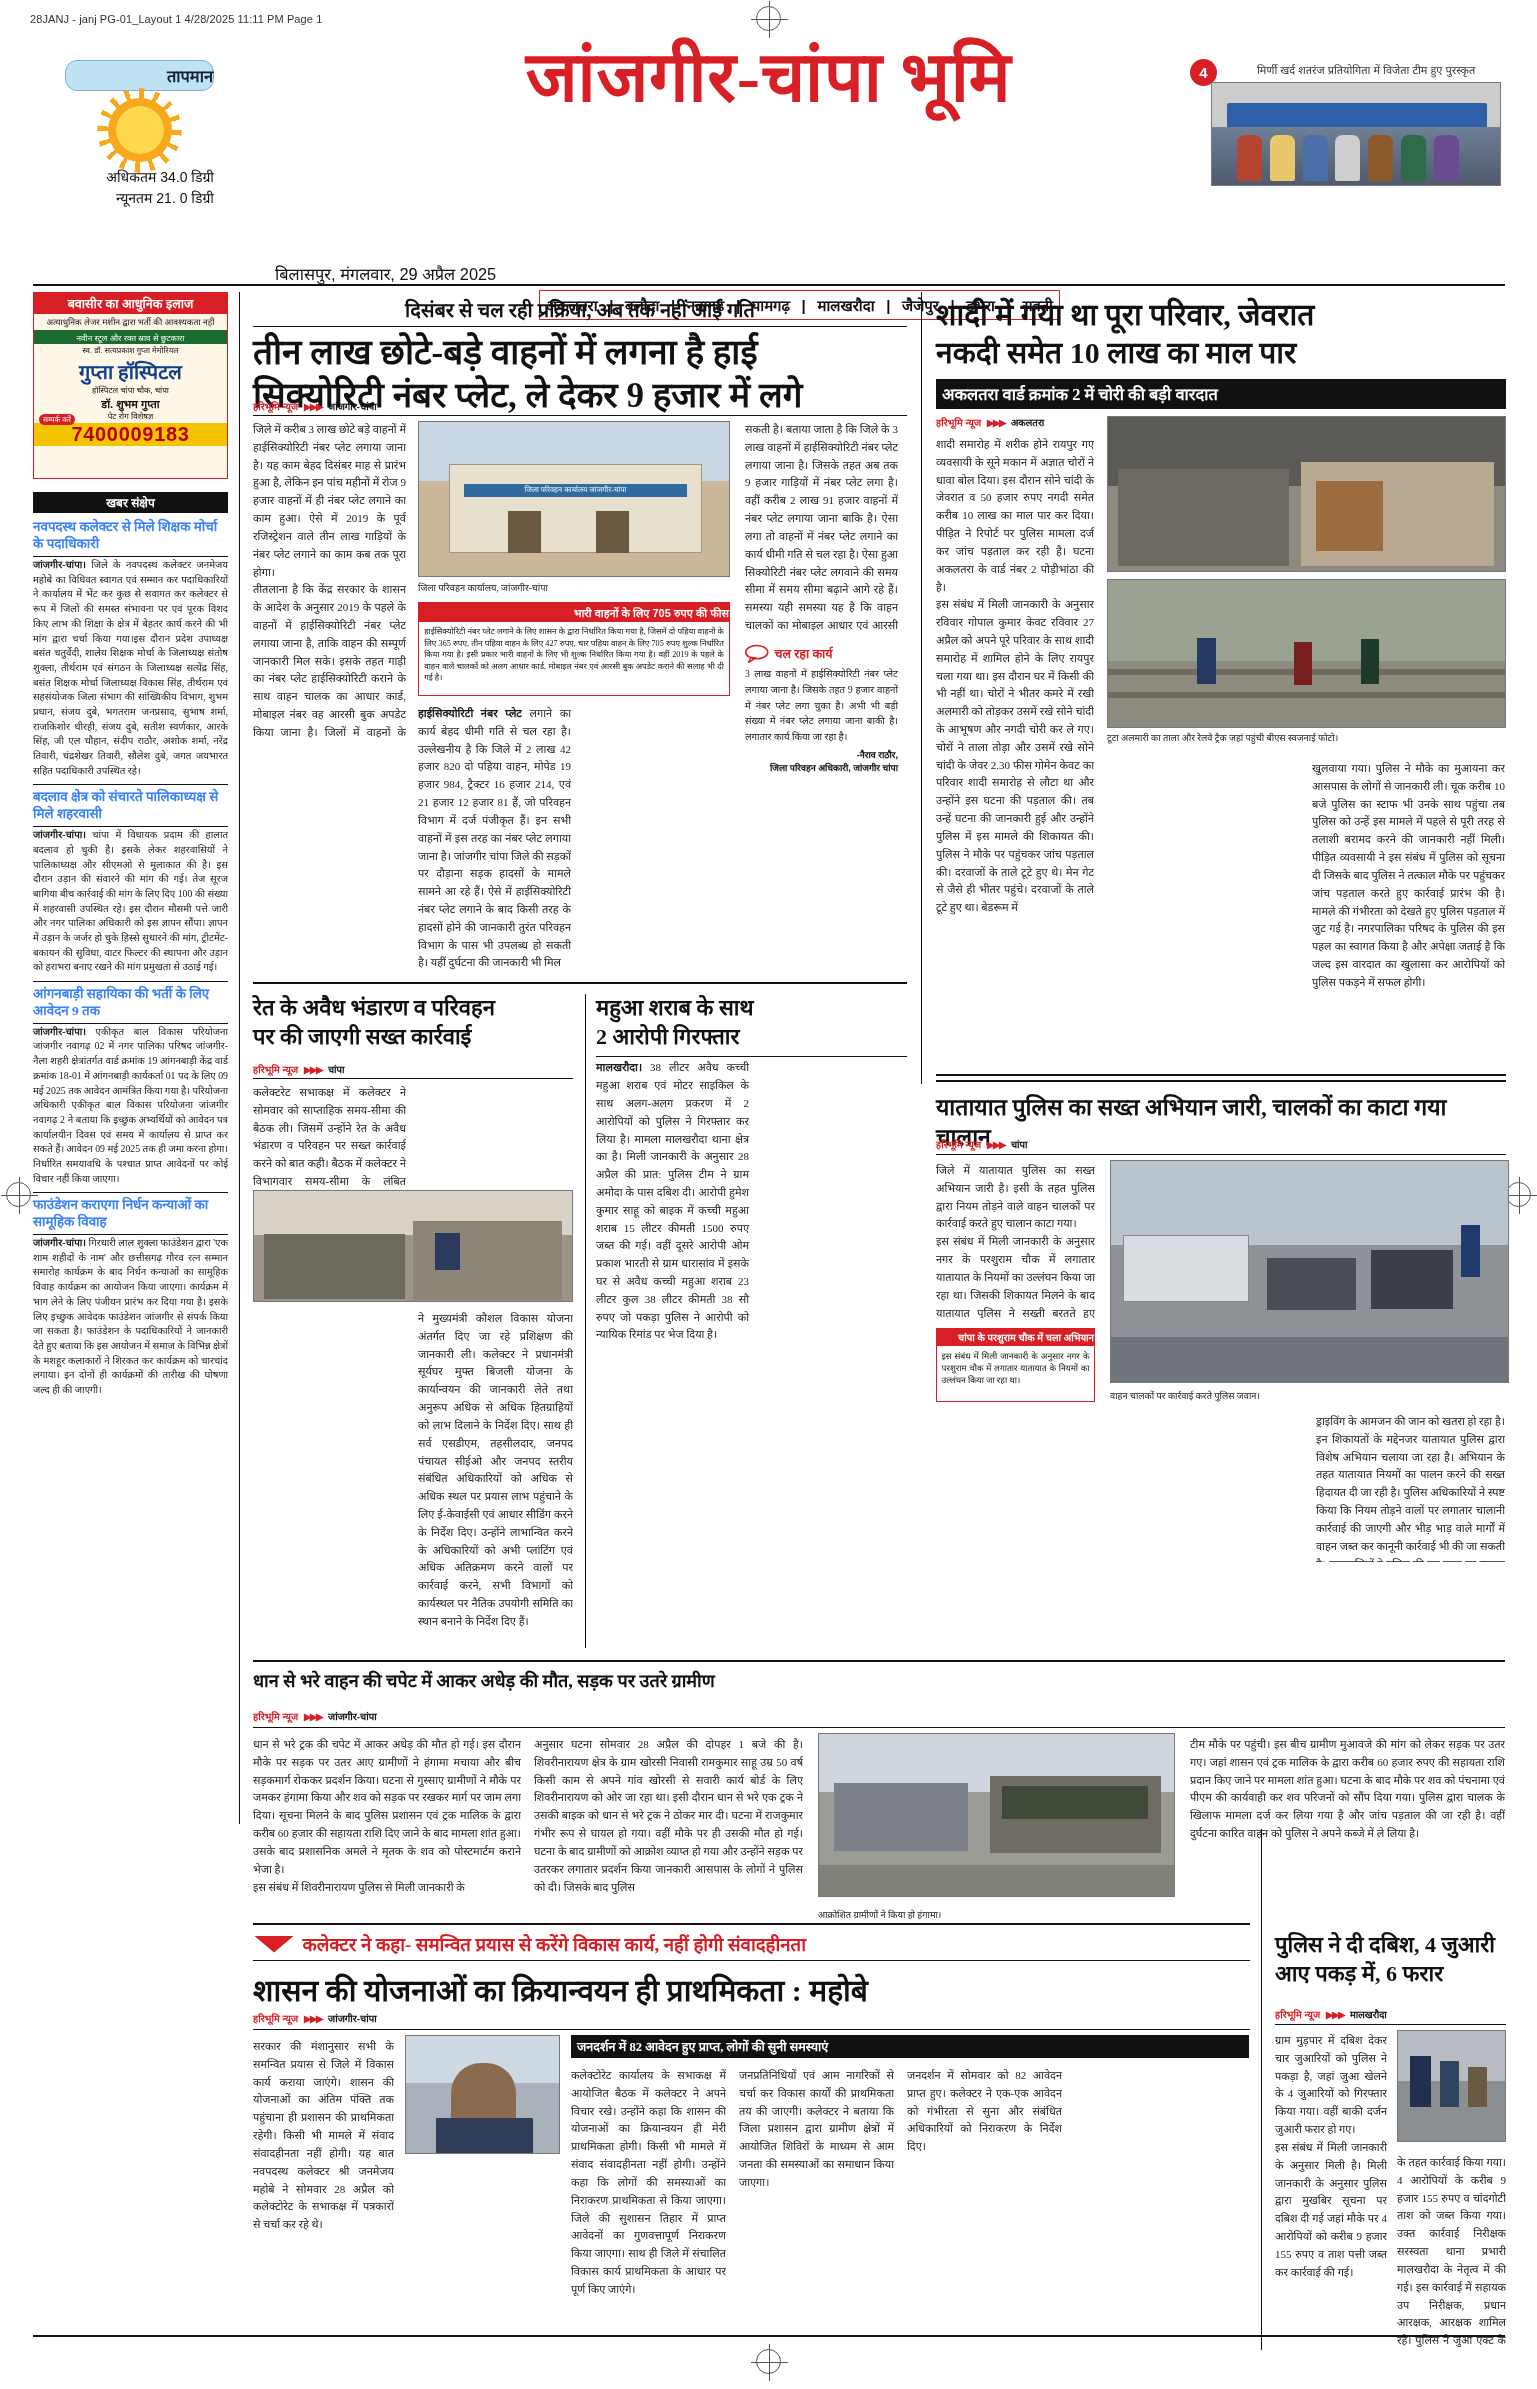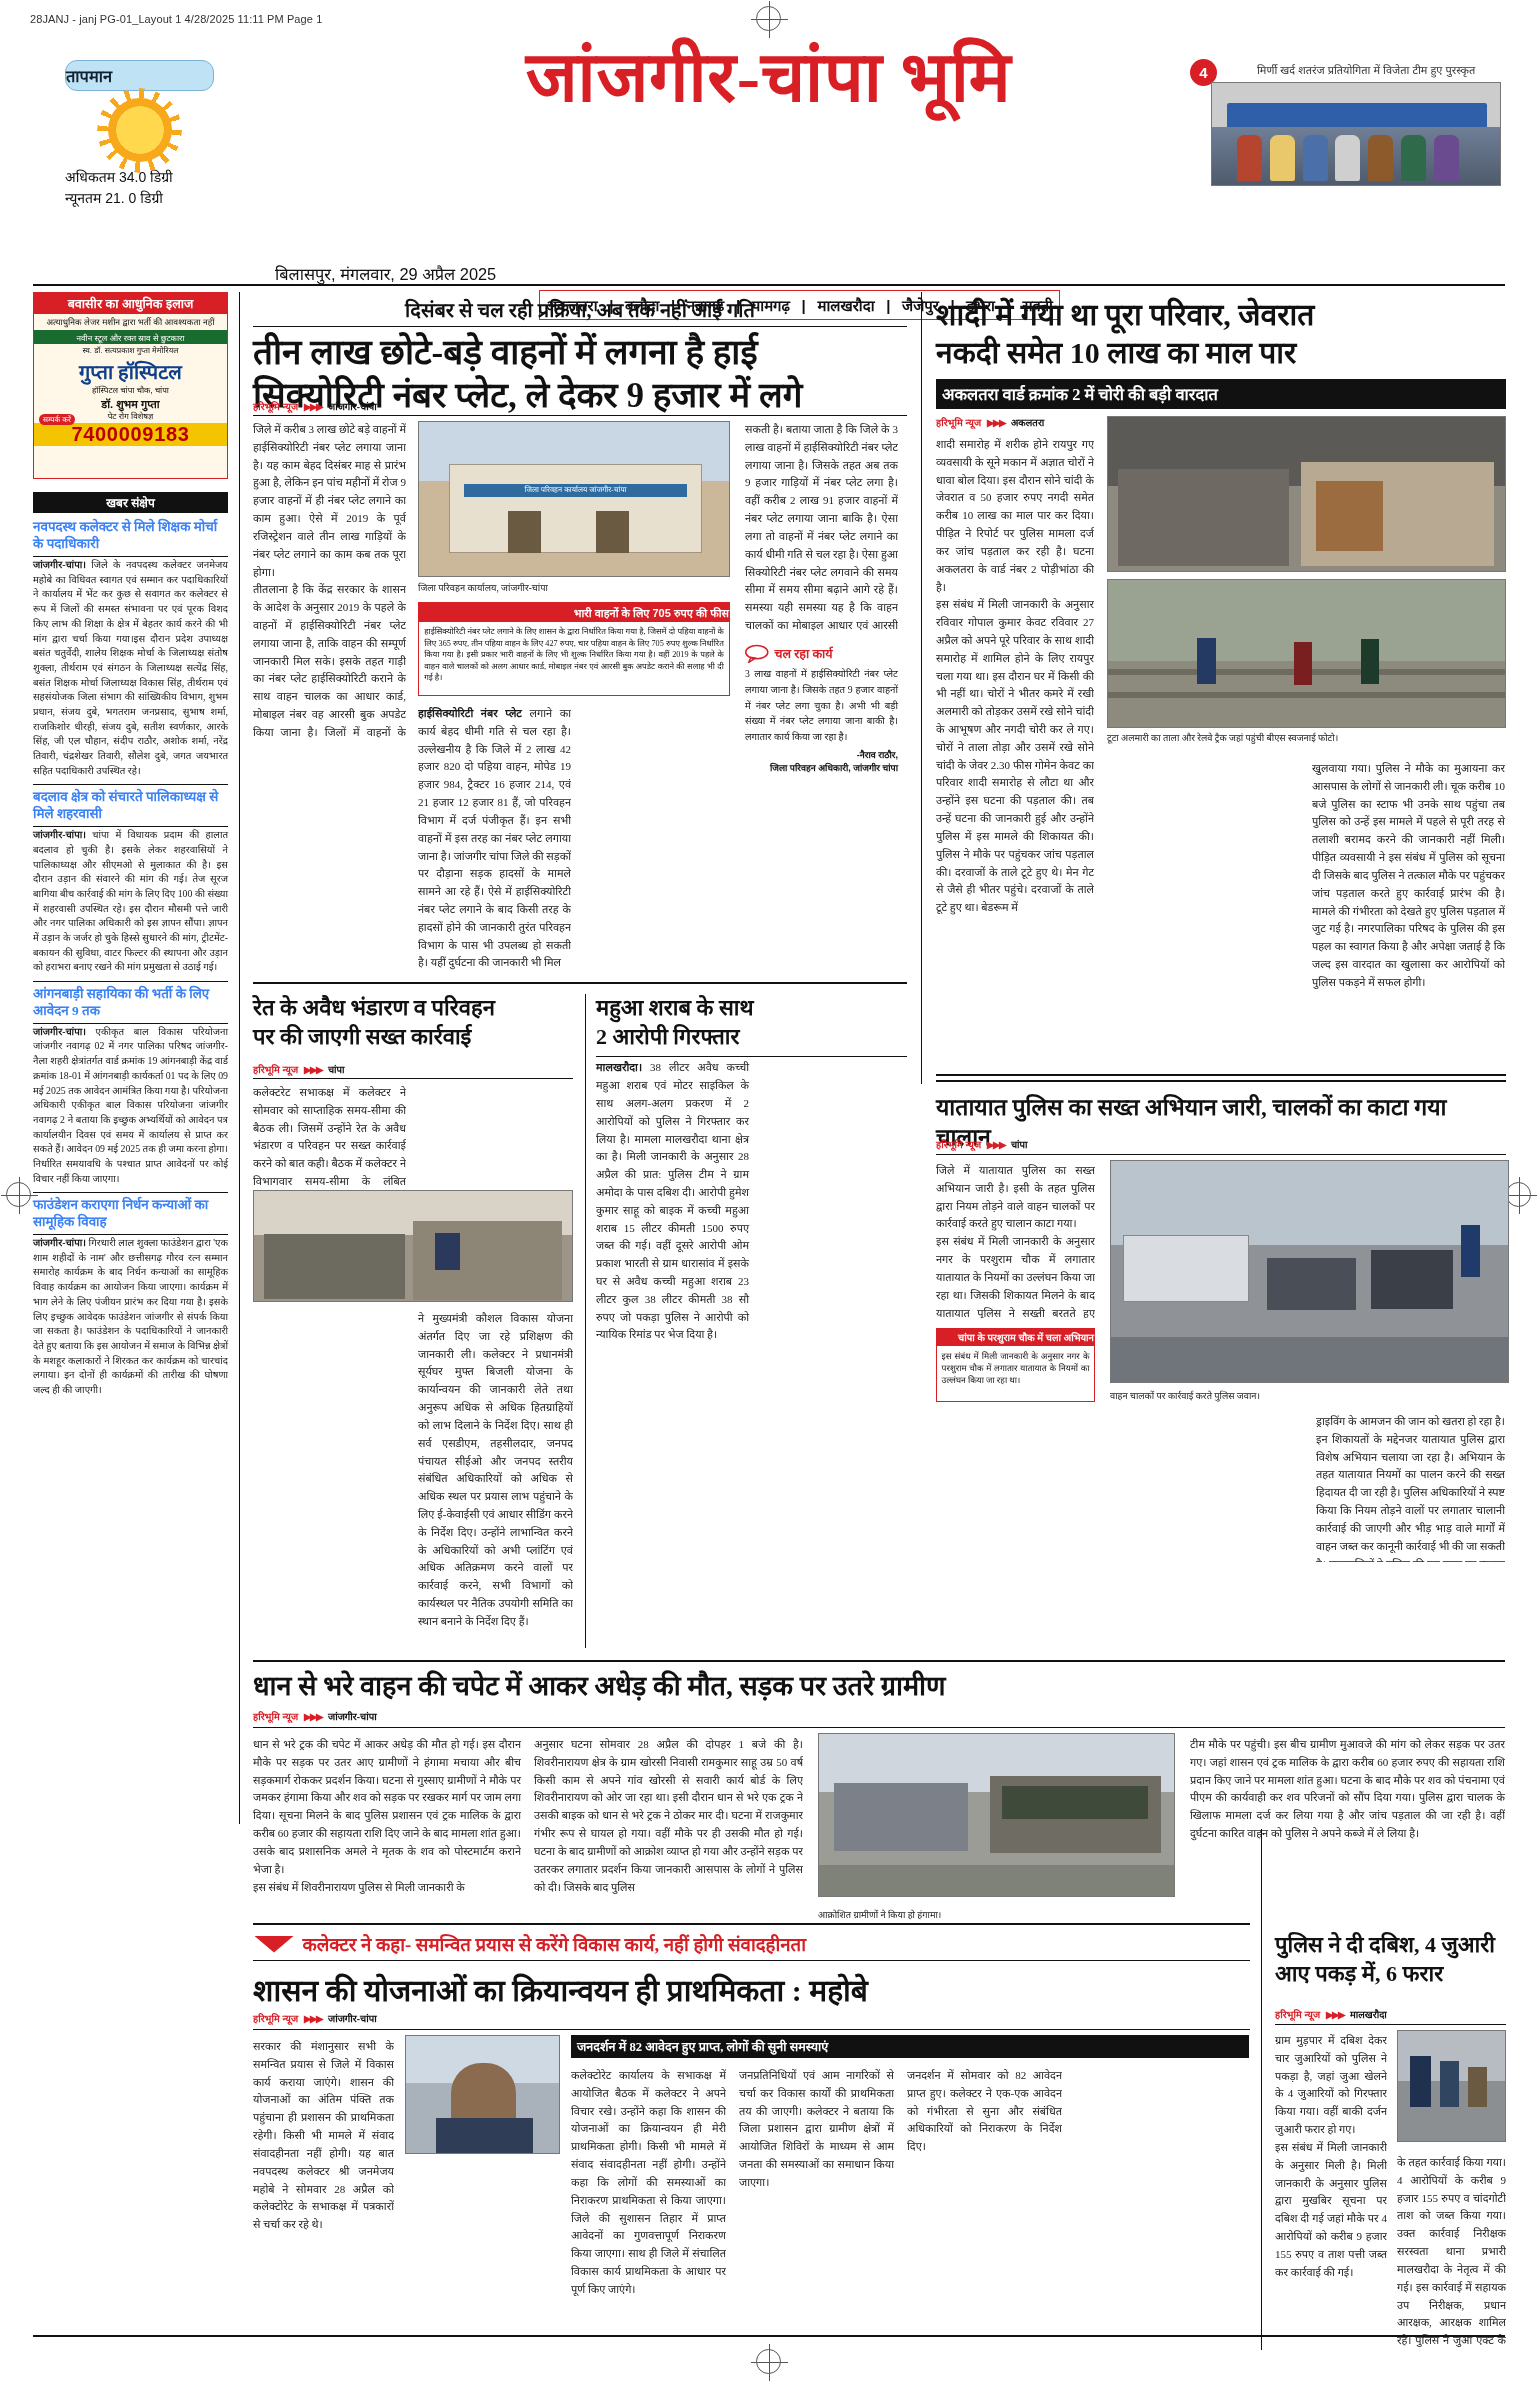--- a/index.html
+++ b/index.html
@@ -34,21 +34,21 @@
   .regmark:before{ left:50%; top:-6px; width:0.7px; height:37px; }
   .regmark:after{ top:50%; left:-6px; height:0.7px; width:37px; }
   .rm-top { left: 756px; top: 6px; }
   .rm-bottom { left: 756px; top: 2349px; }
   .rm-left { left: 6px; top: 1182px; }
   .rm-right { left: 1506px; top: 1182px; }
 
   
   .masthead { position:absolute; left:0; top:39px; width:1537px; height:238px; }
   .temp-box {
-    position:absolute; left:65px; top:21px; width:149px; text-align:left;
+    position:absolute; left:65px; top:21px; width:149px; text-align:right;
   }
   .temp-title {
     background:#bfe3f5; border:0.7px solid #7ab4d6; border-radius:12px;
     font-size:16.4px; padding:3px 0; color:#123; font-weight:bold;
   }
   .sun {
     width:64px; height:64px; margin:7.4px auto 4.5px; border-radius:50%;
     background: radial-gradient(circle at 50% 50%, #ffd84d 0 52%, #f7a81b 53% 100%);
     position:relative;
   }
@@ -425,21 +425,21 @@
     <div style="font-size:8.6px;line-height:1.4;padding:3.7px 4.5px;text-align:justify;font-family:'Liberation Serif',serif;">इस संबंध में मिली जानकारी के अनुसार नगर के परशुराम चौक में लगातार यातायात के नियमों का उल्लंघन किया जा रहा था।</div>
   </div>
 
   <div class="body-col" style="position:absolute; left:936px; top:1413px; width:159px; height:149px; overflow:hidden;"></div>
   <div class="body-col" style="position:absolute; left:1110px; top:1413px; width:193px; height:149px; overflow:hidden;"></div>
   <div class="body-col" style="position:absolute; left:1315px; top:1160px; width:190px; height:0; overflow:hidden;"></div>
   <div class="body-col" style="position:absolute; left:1316px; top:1413px; width:189px; height:149px; overflow:hidden;">ड्राइविंग के आमजन की जान को खतरा हो रहा है। इन शिकायतों के मद्देनजर यातायात पुलिस द्वारा विशेष अभियान चलाया जा रहा है। अभियान के तहत यातायात नियमों का पालन करने की सख्त हिदायत दी जा रही है। पुलिस अधिकारियों ने स्पष्ट किया कि नियम तोड़ने वालों पर लगातार चालानी कार्रवाई की जाएगी और भीड़ भाड़ वाले मार्गों में वाहन जब्त कर कानूनी कार्रवाई भी की जा सकती है। नगरवासियों ने पुलिस की इस पहल का स्वागत किया है और अपेक्षा जताई है कि आने वाले समय में यातायात व्यवस्था और अधिक सुचारू होगी।</div>
 
   <div class="hr-thick" style="left:253px; top:1660px; width:1252px;"></div>
   <div style="position:absolute; left:253px; top:1670px; width:1252px;">
-    <div class="hl" style="font-size:27px; line-height:1.25;">धान से भरे वाहन की चपेट में आकर अधेड़ की मौत, सड़क पर उतरे ग्रामीण</div>
+    <div class="hl" style="font-size:18px; line-height:1.25;">धान से भरे वाहन की चपेट में आकर अधेड़ की मौत, सड़क पर उतरे ग्रामीण</div>
   </div>
   <div class="byline" style="position:absolute; left:253px; top:1710px;">
     <span class="red">हरिभूमि न्यूज</span>
     <span class="tri">▶▶▶</span>
     <span>जांजगीर-चांपा</span>
   </div>
   <div class="hr-thin" style="left:253px; top:1727px; width:1252px;"></div>
 
   <div class="photo" style="position:absolute; left:818px; top:1733px; width:357px; height:164px; background:linear-gradient(180deg,#cfd6dd 0 36%, #9a9c95 36% 100%);">
     <div style="position:absolute;left:15px;top:49px;width:134px;height:68px;background:#7c8088;"></div>

